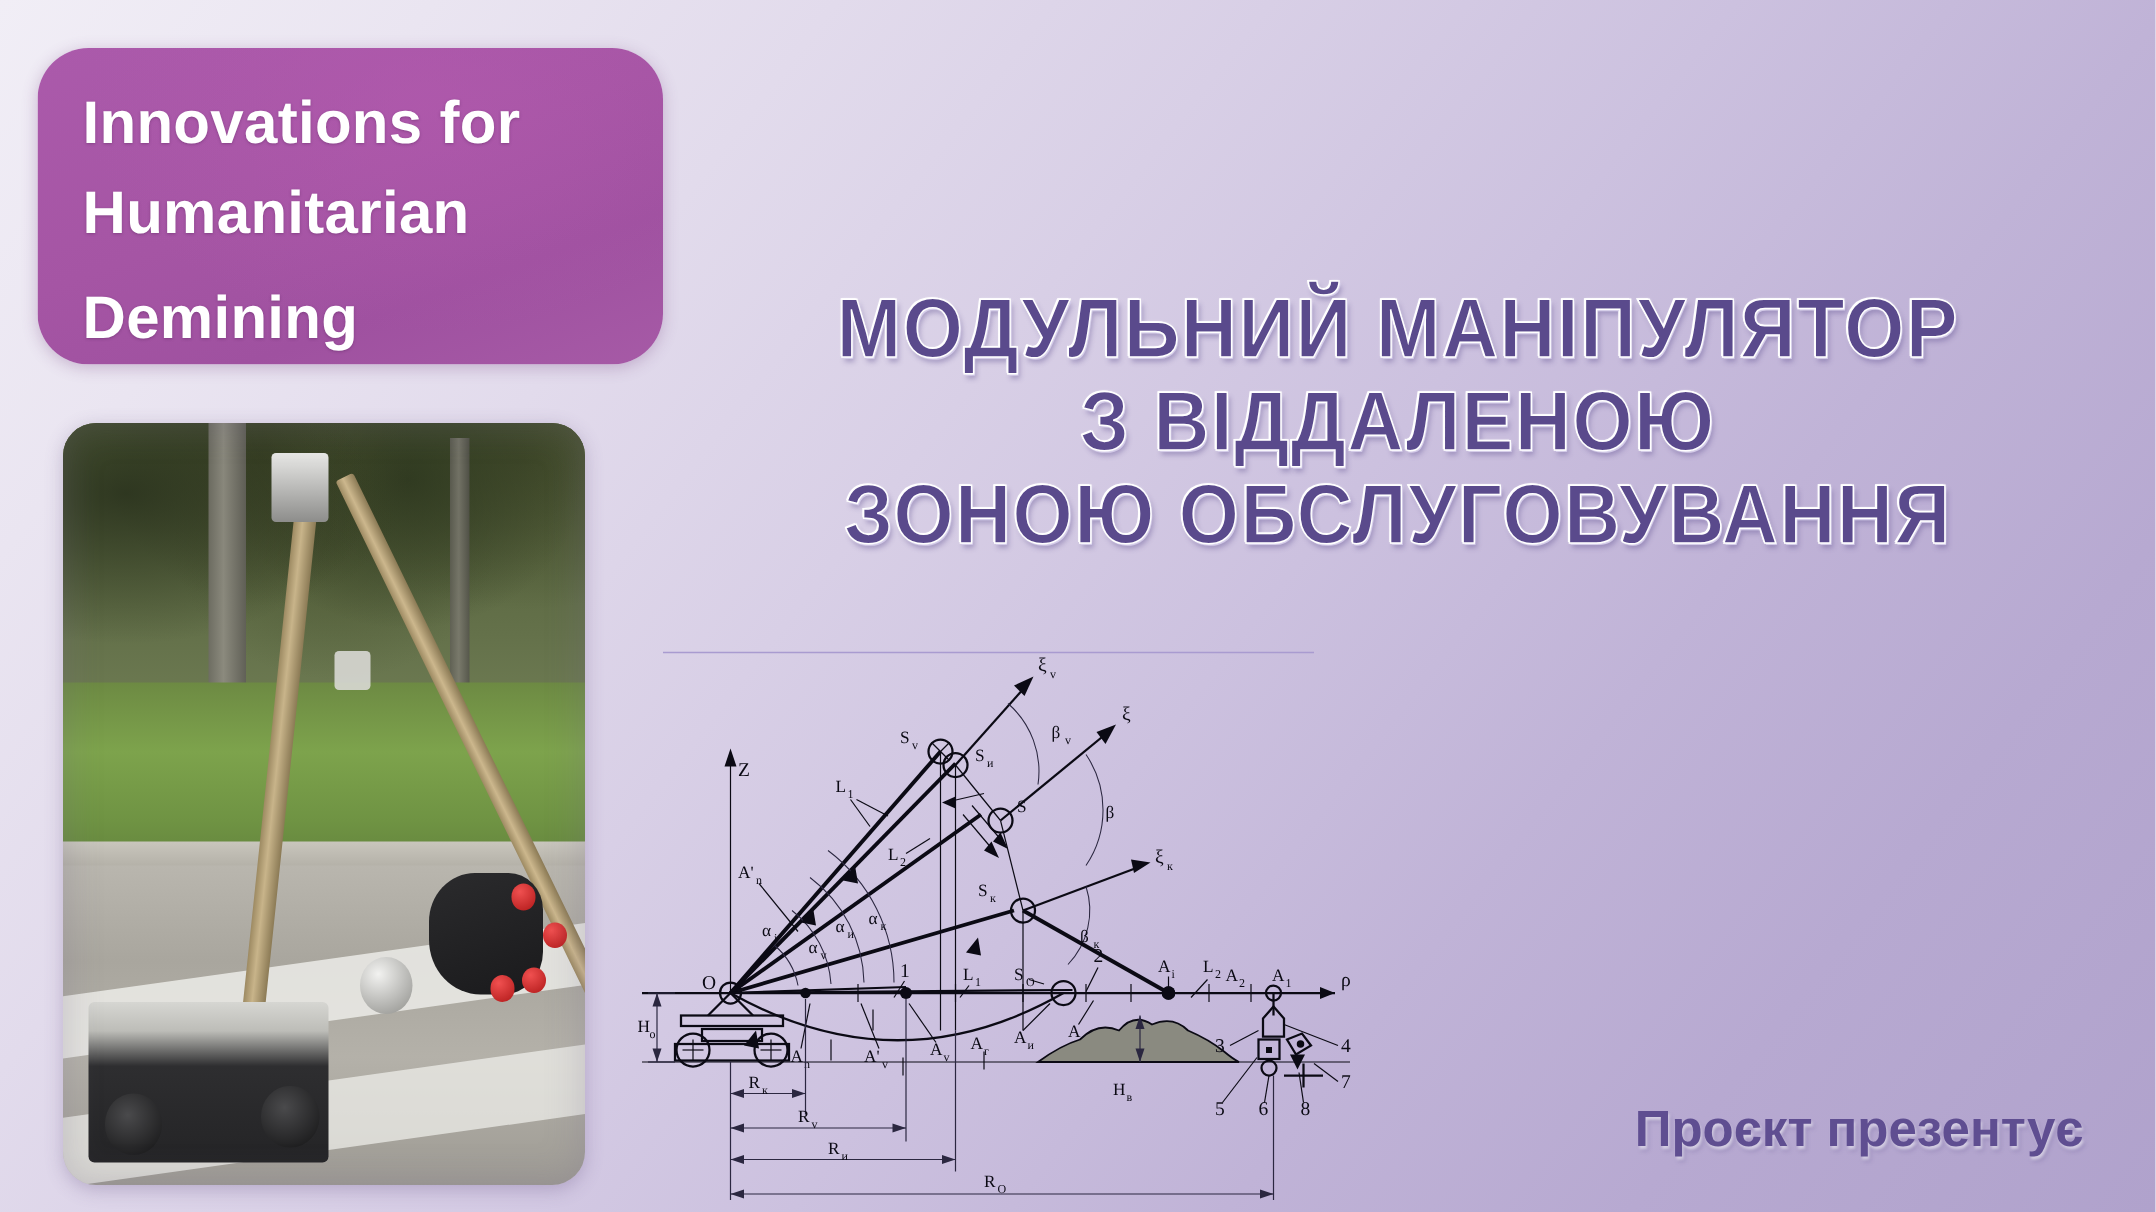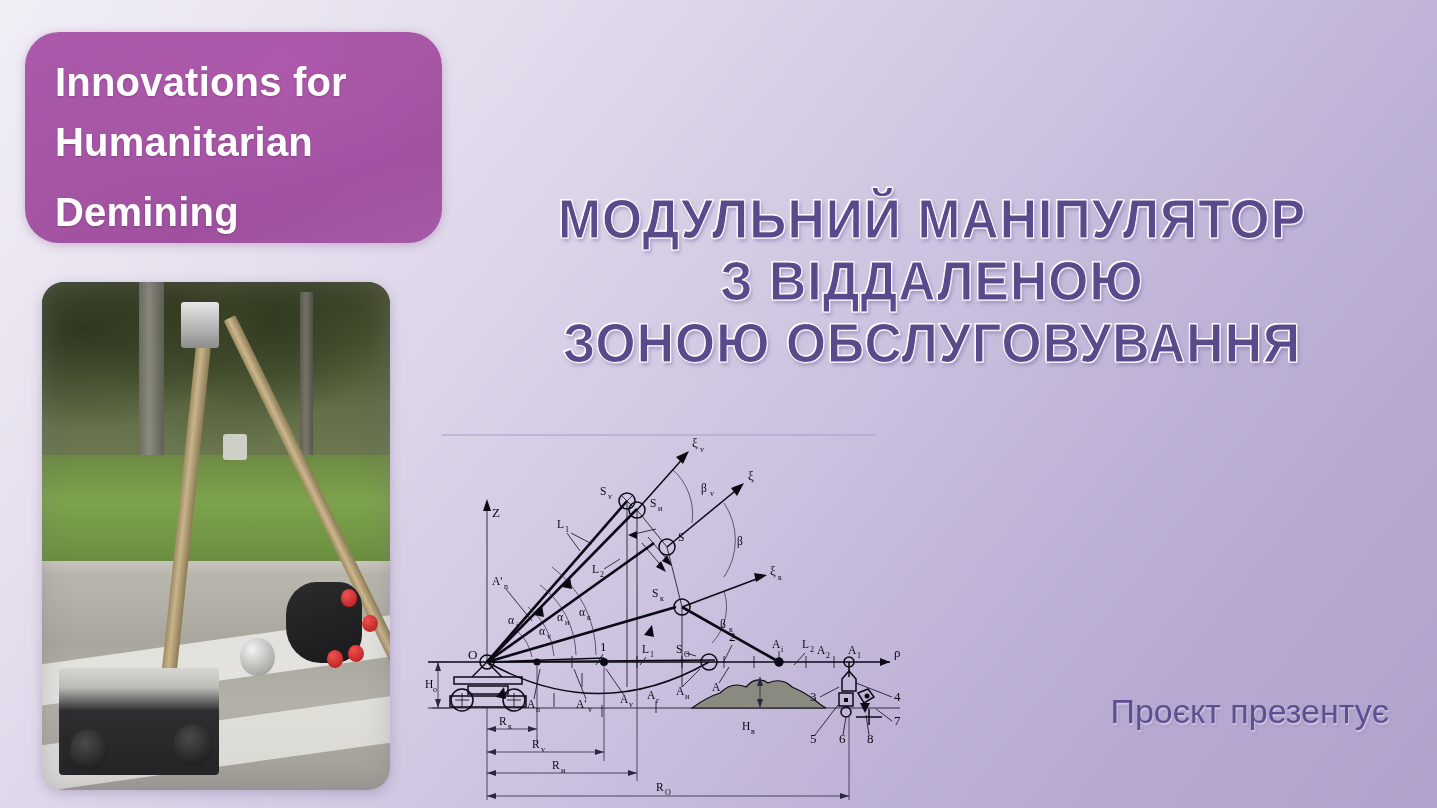--- a/index.html
+++ b/index.html
@@ -114,23 +114,24 @@
        2px 3px 4px rgba(90,74,140,.38);
     transform:scaleX(.92);
     white-space:nowrap;
   }
 
   
   #presenter{
     position:absolute;right:48px;top:690px;text-align:right;
   }
   #presenter .pl{
-    font-weight:normal;font-size:34px;line-height:42px;color:#5f4e91;
+    font-weight:bold;font-size:34px;line-height:42px;color:#5f4e91;
     text-shadow:1px 2px 2px rgba(255,255,255,.55), 2px 3px 3px rgba(95,78,145,.28);
     white-space:nowrap;
+    margin-top:42px;
   }
 
   
   #diagram{position:absolute;left:424px;top:425px;width:500px;height:383px;}
   #diagram svg{display:block;width:500px;height:383px;}
   .dl{fill:#0b0a14;font-family:"Liberation Serif", serif;font-size:11.5px;}
   .dl-s{fill:#0b0a14;font-family:"Liberation Serif", serif;font-size:8px;}
   .dl-b{fill:#0b0a14;font-family:"Liberation Serif", serif;font-size:13px;}
   .stk{stroke:#0b0a14;fill:none;}
   .thin{stroke-width:.8;}

